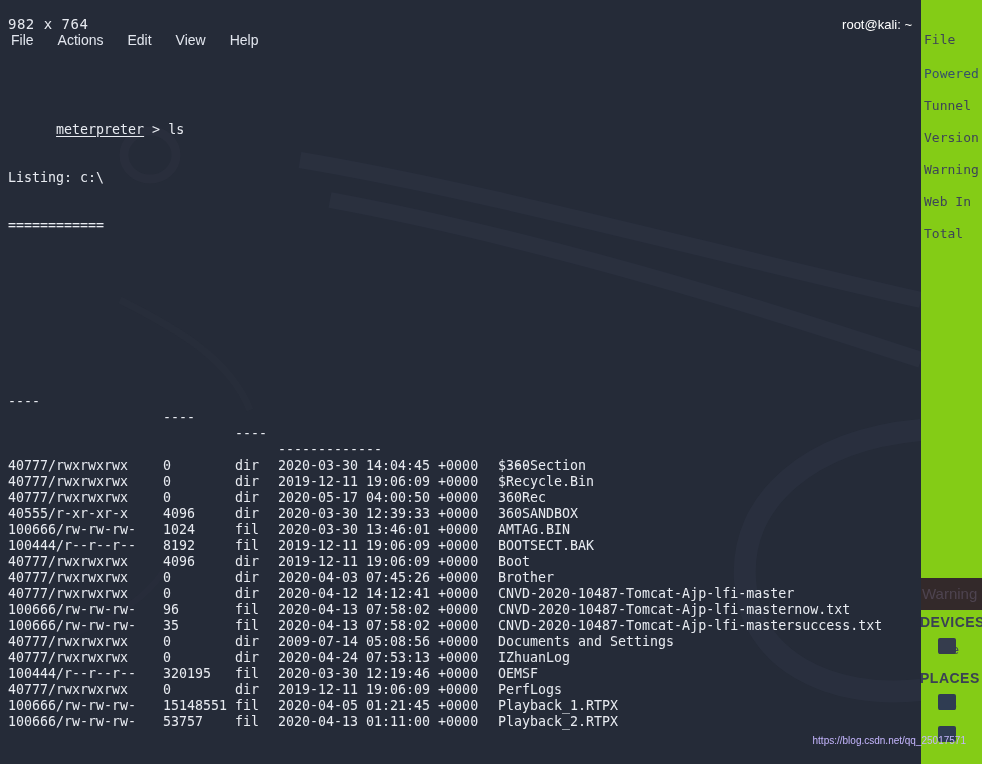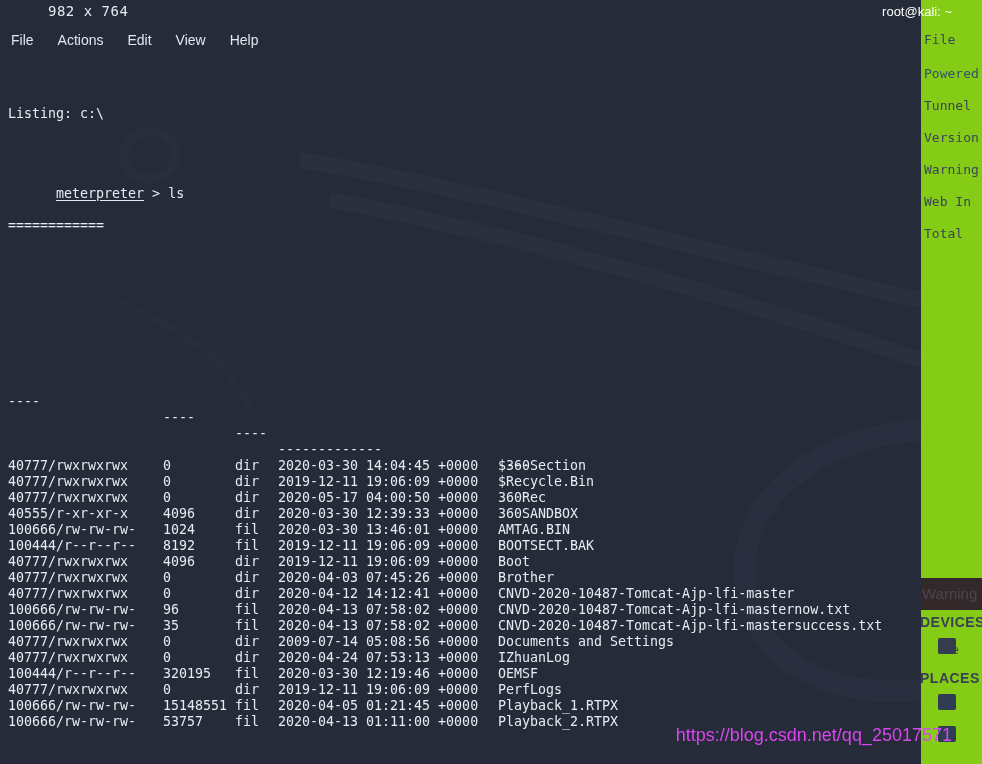--- a/index.html
+++ b/index.html
@@ -95,25 +95,24 @@
     left: 0;
     width: 921px;
     height: 764px;
     pointer-events: none;
     opacity: 1;
   }
 
   
   #title-bar {
     position: absolute;
-    top: 0;
+    top: 13px;
     left: 0;
     width: 921px;
     height: 24px;
-    margin-left: 40px;
   }
   #window-title {
     position: absolute;
     right: 9px;
     top: 4px;
     font-family: "Liberation Sans", sans-serif;
     font-size: 13px;
     color: #ffffff;
     white-space: nowrap;
   }
@@ -176,25 +175,25 @@
   }
   .c-mode  { position: absolute; left: 8px;   white-space: pre; }
   .c-size  { position: absolute; left: 163px; white-space: pre; }
   .c-type  { position: absolute; left: 235px; white-space: pre; }
   .c-mod   { position: absolute; left: 278px; white-space: pre; }
   .c-name  { position: absolute; left: 498px; white-space: pre; }
 
   
   #watermark {
     position: absolute;
-    right: 30px;
+    right: 16px;
     bottom: 18px;
     font-family: "Liberation Sans", sans-serif;
-    font-size: 18px;
-    color: #d946ef;
+    font-size: 10px;
+    color: #c4b5fd;
     white-space: nowrap;
     z-index: 40;
   }
 </style>
 </head>
 <body>
 
 <div id="desktop-right-panel">
   <div id="dp-rows">
       <div class="dp-row" style="top: 32px;">File</div>
@@ -248,25 +247,25 @@
   <div id="menu-bar">
       <div class="menu-item">File</div>
       <div class="menu-item">Actions</div>
       <div class="menu-item">Edit</div>
       <div class="menu-item">View</div>
       <div class="menu-item">Help</div>
     </div>
 
   <div id="term-body">
 
-    <div class="t-line" style="padding-left:8px;">Listing: c:\</div>
-
     <div class="t-line" style="padding-left:8px;">
       <span class="prompt-host">meterpreter</span><span> &gt; </span><span>ls</span>
     </div>
+
+    <div class="t-line" style="padding-left:8px;">Listing: c:\</div>
     <div class="t-line" style="padding-left:8px;">============</div>
     <div class="t-line">&nbsp;</div>
 
     
 
     
     <div class="row">
       <span class="c-mode">----</span>
       <span class="c-size">----</span>
       <span class="c-type">----</span>

